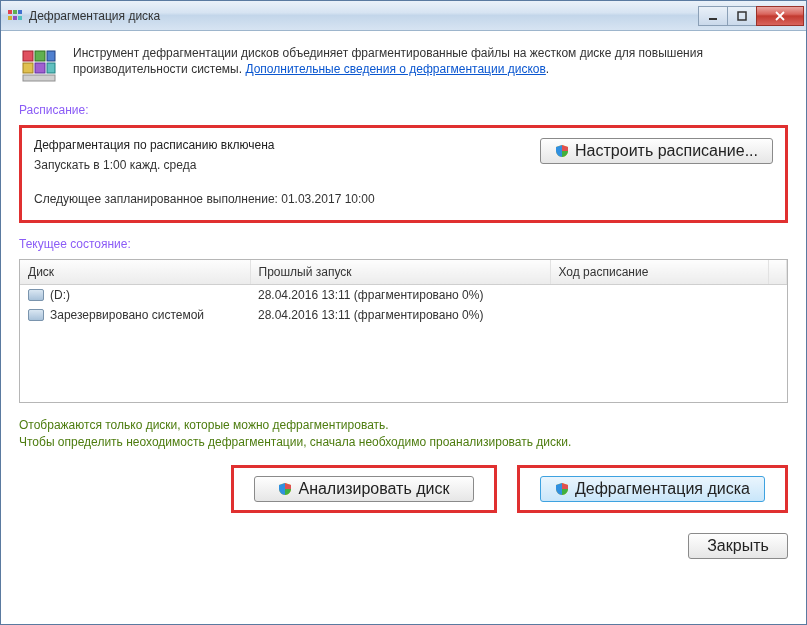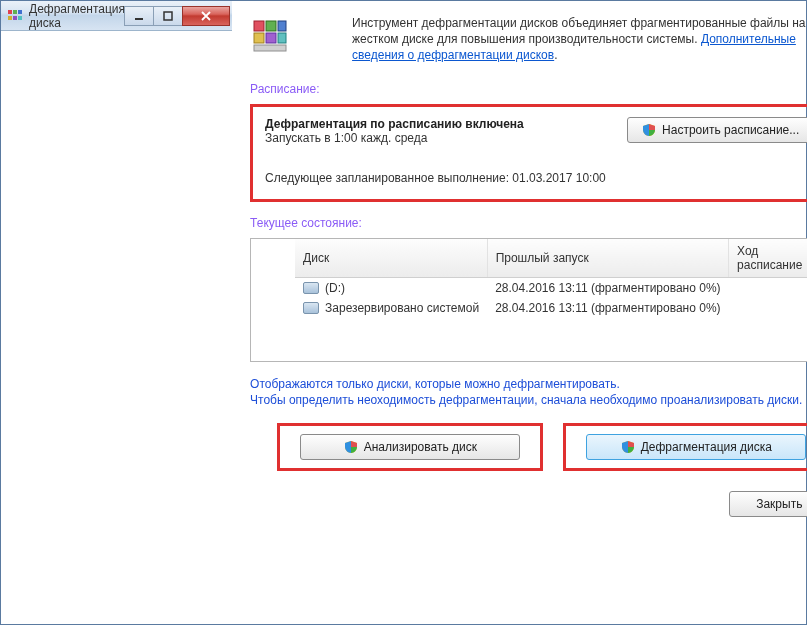--- a/index.html
+++ b/index.html
@@ -10,21 +10,21 @@
   width: 807px;
   height: 625px;
   overflow: hidden;
 }
 .window {
   width: 807px;
   height: 625px;
   border: 1px solid #5a7aa0;
   background: #fff;
   display: flex;
-  flex-direction: row;
+  flex-direction: column;
 }
 .titlebar {
   height: 30px;
   background: linear-gradient(to bottom, #eaf1f9 0%, #d7e4f2 40%, #c3d6ea 50%, #d7e4f2 100%);
   display: flex;
   align-items: center;
   padding: 0 2px 0 6px;
   border-bottom: 1px solid #9db5cc;
 }
 .titlebar-icon {
@@ -57,67 +57,66 @@
 }
 .intro {
   display: flex;
   gap: 14px;
   margin-bottom: 18px;
 }
 .intro-icon {
   width: 40px; height: 40px;
   flex-shrink: 0;
 }
-.intro-text { color: #333; line-height: 1.35; margin-left: 48px; }
+.intro-text { color: #333; line-height: 1.35; }
 .intro-text a { color: #0b57d0; text-decoration: underline; }
 .section-label { color: #8b5cf6; margin-bottom: 8px; }
 .schedule-box {
   border: 3px solid #e03030;
   padding: 10px 12px 14px 12px;
   margin-bottom: 14px;
   position: relative;
 }
 .schedule-row {
   display: flex;
   justify-content: space-between;
   align-items: flex-start;
   gap: 12px;
 }
 .schedule-info { flex: 1; }
-.schedule-title { font-weight: bold; color: #222; margin-bottom: 0; }
-.schedule-line { color: #333; margin-bottom: 26px; }
+.schedule-title { font-weight: normal; color: #222; margin-bottom: 6px; }
+.schedule-line { color: #333; margin-bottom: 20px; }
 .schedule-next { color: #333; }
 .btn {
   display: inline-flex;
   align-items: center;
   justify-content: center;
   gap: 6px;
   height: 26px;
   padding: 0 14px;
   border: 1px solid #8a8a8a;
   border-radius: 3px;
   background: linear-gradient(to bottom, #fefefe, #e6e6e6);
   font-family: inherit;
-  font-size: 12px;
+  font-size: 16px;
   color: #222;
   min-width: 180px;
 }
 .btn.highlighted {
   border-color: #3ea2e0;
   background: linear-gradient(to bottom, #eaf5fd, #c9e6fa);
 }
 .shield {
   width: 14px; height: 14px;
 }
 .table-wrap {
   border: 1px solid #b6b6b6;
   background: #fff;
-  height: 124px;
+  height: 144px;
   overflow: auto;
-  padding-left: 44px;
 }
 table { width: 100%; border-collapse: collapse; }
 thead th {
   text-align: left;
   font-weight: normal;
   font-size: 12px;
   padding: 5px 8px;
   background: linear-gradient(to bottom, #fdfdfd, #ececec);
   border-bottom: 1px solid #cfcfcf;
   border-right: 1px solid #e2e2e2;
@@ -128,21 +127,21 @@
   color: #333;
   white-space: nowrap;
 }
 .disk-cell { display: flex; align-items: center; gap: 6px; }
 .disk-icon {
   width: 16px; height: 12px;
   background: linear-gradient(to bottom, #d9e6f2, #a9c2da);
   border: 1px solid #7a94ad;
   border-radius: 2px;
 }
-.footer-note { color: #1d4ed8; margin-top: 14px; line-height: 1.4; }
+.footer-note { color: #4d7c0f; margin-top: 14px; line-height: 1.4; }
 .action-row {
   display: flex;
   justify-content: flex-end;
   gap: 20px;
   margin-top: 14px;
 }
 .action-box {
   border: 3px solid #e03030;
   padding: 8px 20px;
 }

